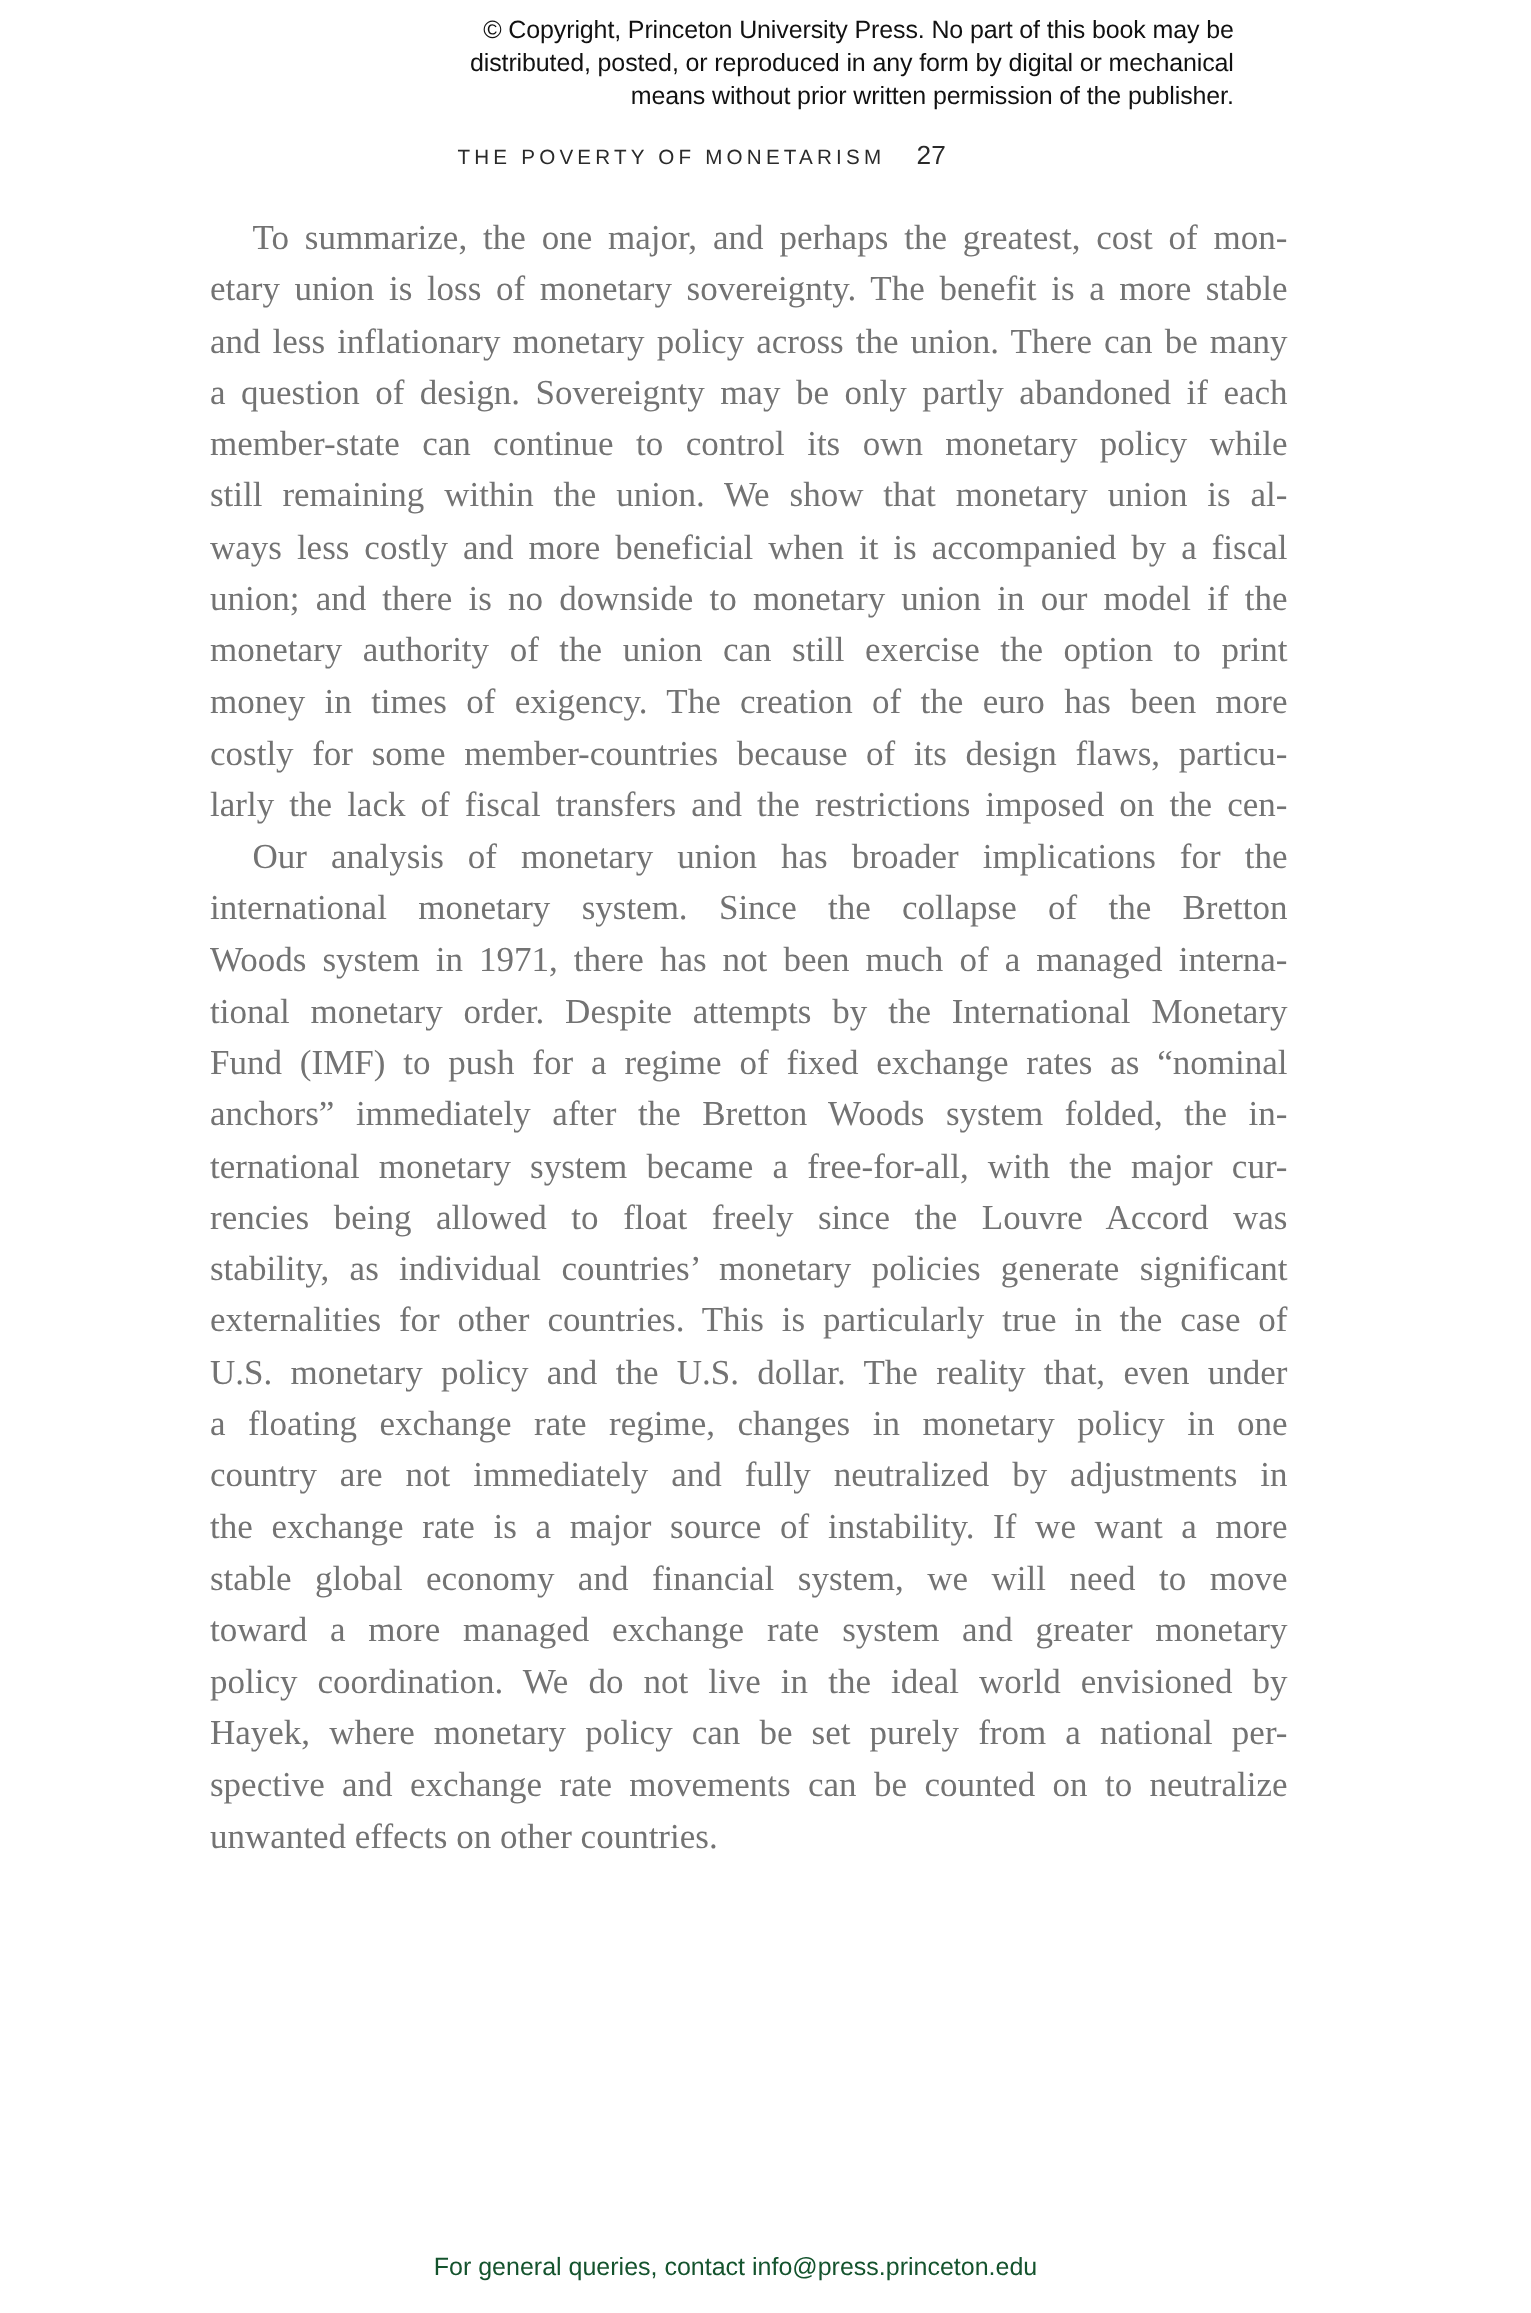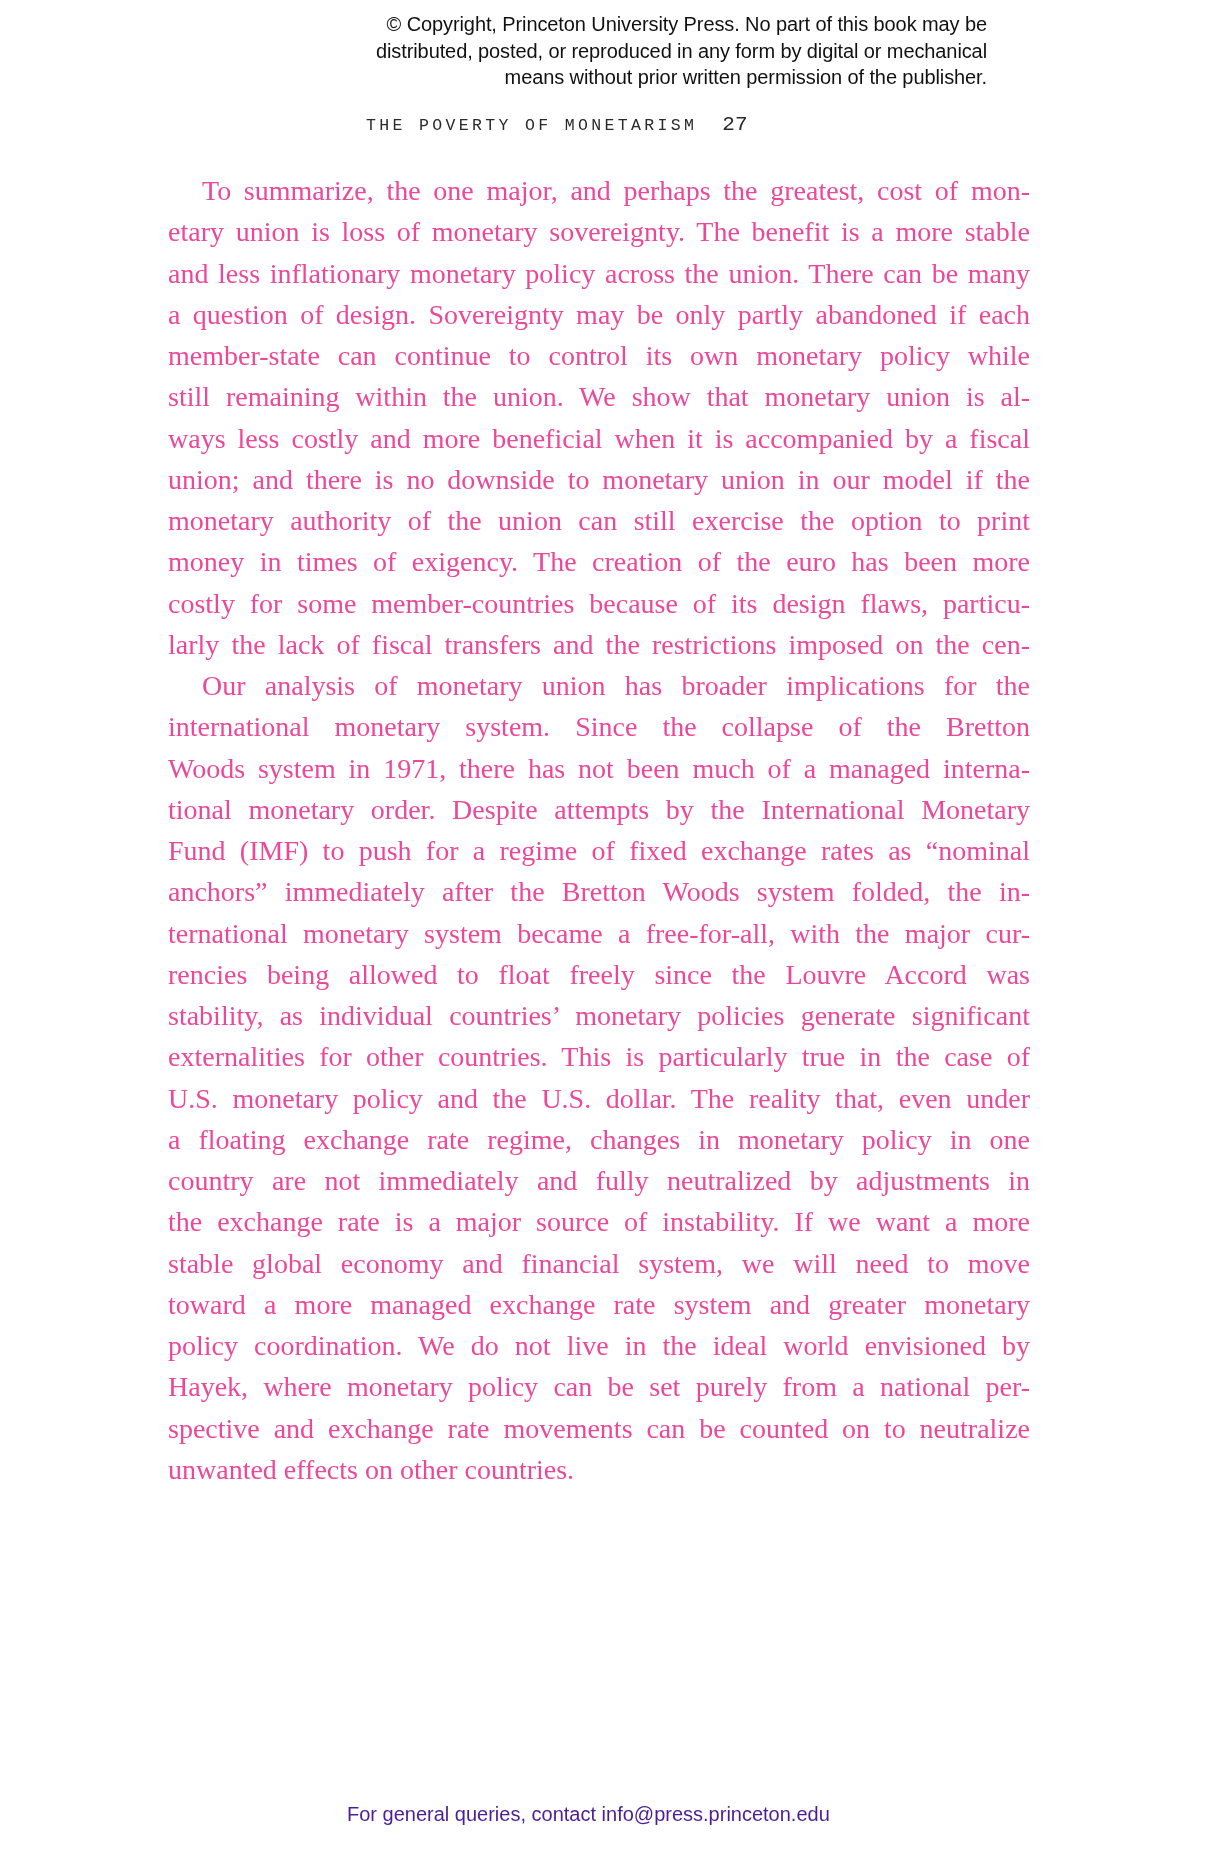--- a/index.html
+++ b/index.html
@@ -26,60 +26,60 @@
       letter-spacing: -0.1px;
     }
     .copyright .line { display: block; white-space: nowrap; text-align: right; }
 
     .running-head {
       position: absolute;
       left: 366px;
       top: 113px;
       height: 24px;
       white-space: nowrap;
-      font-family: Liberation Mono, monospace;
+      font-family: Liberation Sans, sans-serif;
       color: #2a2a2a;
     }
     .running-head .title {
       font-size: 16.5px;
       letter-spacing: 3.35px;
       text-transform: uppercase;
     }
     .running-head .page-num {
       font-size: 21px;
       margin-left: 25px;
     }
 
     .body-text {
       position: absolute;
       left: 168px;
       top: 170px;
       width: 862px;
       font-family: "Liberation Serif", serif;
       font-size: 28px;
       line-height: 41.25px;
-      color: #ec4899;
+      color: #737373;
     }
     .body-text .para-line {
       display: block;
       white-space: nowrap;
       text-align: justify;
       text-align-last: justify;
       height: 41.25px;
     }
     .body-text .para-line.indent { padding-left: 34px; }
     .body-text .para-line.last { text-align-last: left; }
 
     .footer {
       position: absolute;
       left: 347px;
       top: 1803px;
       font-family: "Liberation Sans", sans-serif;
       font-size: 20px;
-      color: #4c1d95;
+      color: #14532d;
       white-space: nowrap;
     }
   </style>
 </head>
 <body>
 
 <div class="copyright">
   <span class="line">© Copyright, Princeton University Press. No part of this book may be</span>
   <span class="line">distributed, posted, or reproduced in any form by digital or mechanical</span>
   <span class="line">means without prior written permission of the publisher.</span>

